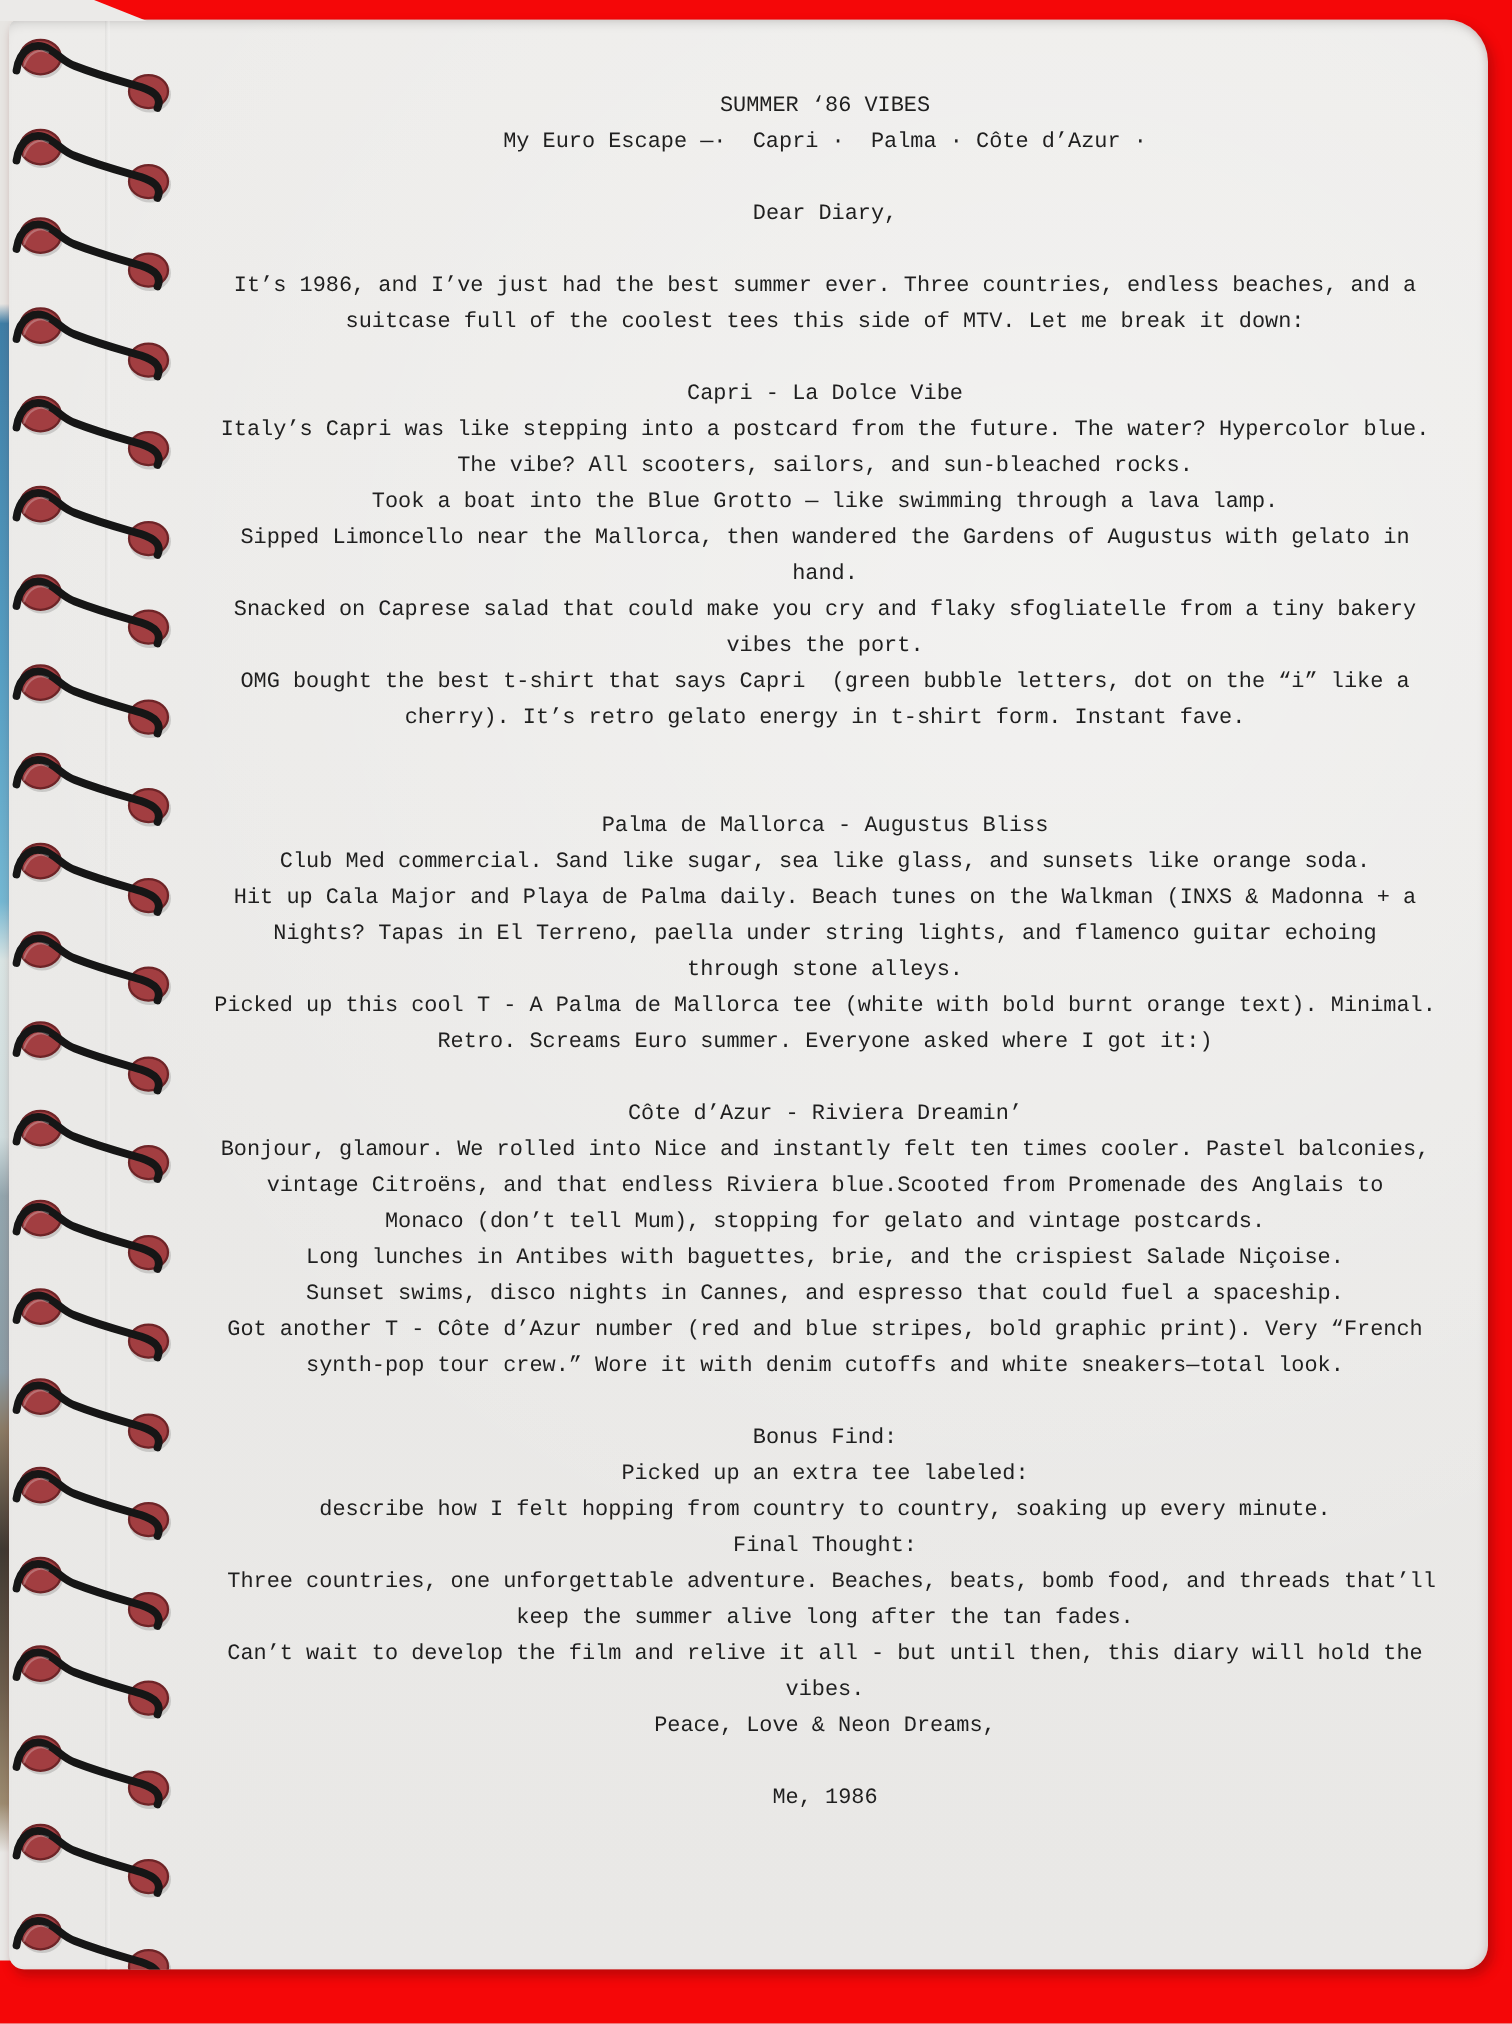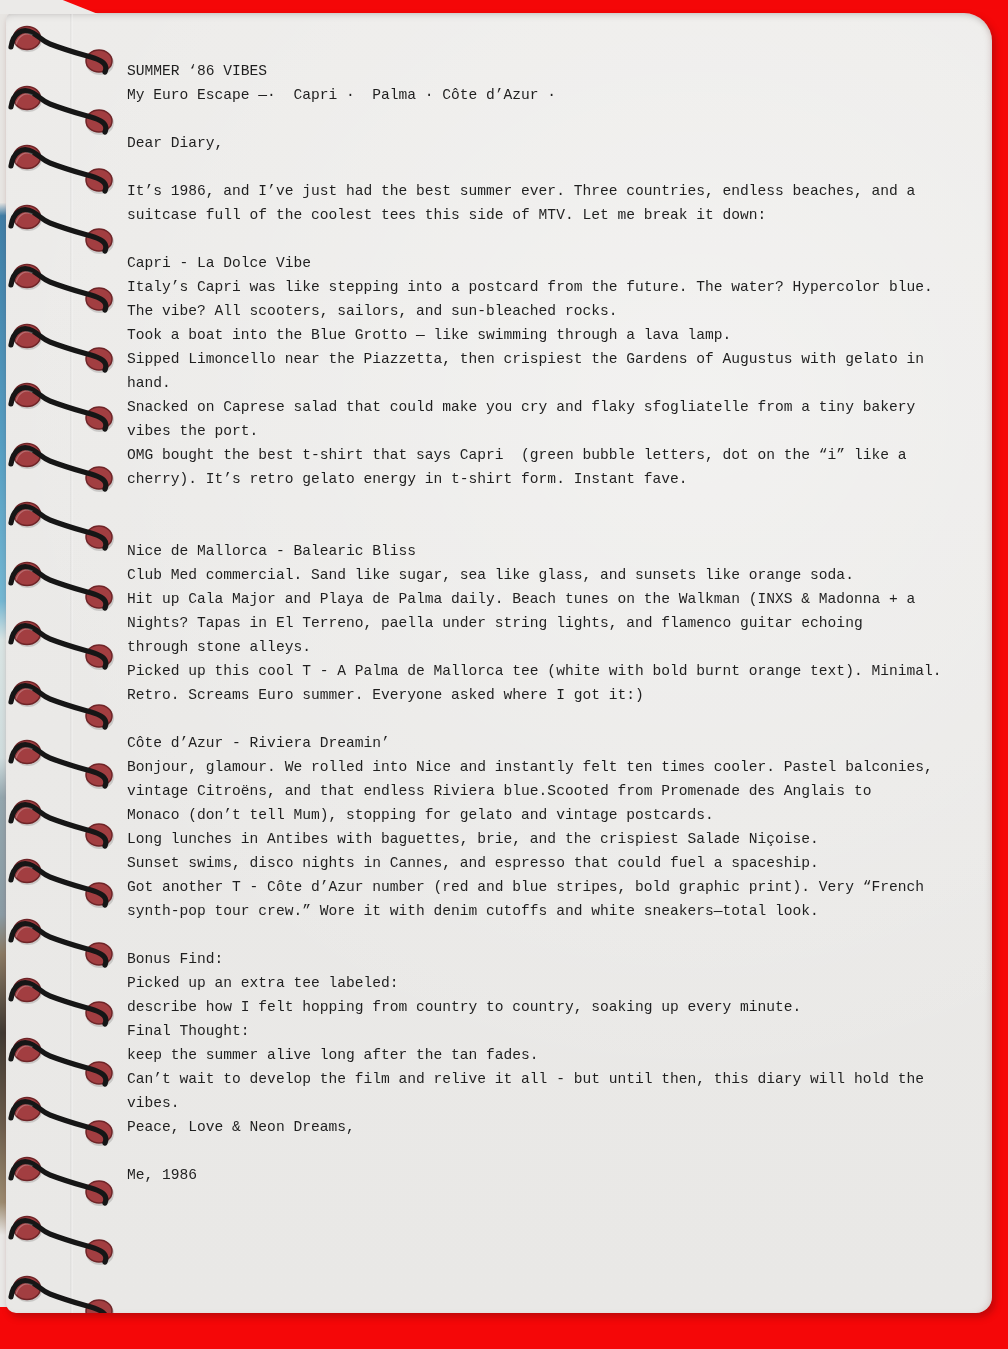--- a/index.html
+++ b/index.html
@@ -2,21 +2,21 @@
 <html><head>
 <meta charset="utf-8">
 <style>
   html,body{margin:0;padding:0;}
   body{
     width:1008px;height:1349px;
     position:relative;overflow:hidden;
     background:var(--cover-red,#f50708);
     font-family:"Liberation Mono","DejaVu Sans Mono",monospace;
   }
-  .scene{position:absolute;inset:0;}
+  .scene{position:absolute;inset:0;text-align:center;}
   
   .photo-strip{
     position:absolute;left:0;top:0;width:10px;height:1307px;z-index:1;
     background:linear-gradient(180deg,
       #e7e5e2 0%, #e7e5e2 15.5%,
       #3f7ea6 16.5%, #569ec2 34%, #74b7d2 46%,
       #d9e4e3 49%, #cfdcdd 58%,
       #93a6ae 61%, #8a9ba4 70%,
       #8a7a64 73%, #403a33 79%, #6b5d4c 86%, #9c8b70 92%,
       #e9e8e6 94.5%, #e9e8e6 100%);
@@ -245,49 +245,50 @@
         <div class="line"></div>
         <div class="line">Dear Diary,</div>
         <div class="line"></div>
         <div class="line">It’s 1986, and I’ve just had the best summer ever. Three countries, endless beaches, and a</div>
         <div class="line">suitcase full of the coolest tees this side of MTV. Let me break it down:</div>
         <div class="line"></div>
         <div class="line">Capri - La Dolce Vibe</div>
         <div class="line">Italy’s Capri was like stepping into a postcard from the future. The water? Hypercolor blue.</div>
         <div class="line">The vibe? All scooters, sailors, and sun-bleached rocks.</div>
         <div class="line">Took a boat into the Blue Grotto — like swimming through a lava lamp.</div>
-        <div class="line">Sipped Limoncello near the Piazzetta, then crispiest the Gardens of Augustus with gelato in</div>
+        <div class="line">Sipped Limoncello near the Mallorca, then wandered the Gardens of Augustus with gelato in</div>
         <div class="line">hand.</div>
         <div class="line">Snacked on Caprese salad that could make you cry and flaky sfogliatelle from a tiny bakery</div>
         <div class="line">vibes the port.</div>
         <div class="line">OMG bought the best t-shirt that says Capri  (green bubble letters, dot on the “i” like a</div>
         <div class="line">cherry). It’s retro gelato energy in t-shirt form. Instant fave.</div>
         <div class="line"></div>
         <div class="line"></div>
-        <div class="line">Nice de Mallorca - Balearic Bliss</div>
+        <div class="line">Palma de Mallorca - Augustus Bliss</div>
         <div class="line">Club Med commercial. Sand like sugar, sea like glass, and sunsets like orange soda.</div>
         <div class="line">Hit up Cala Major and Playa de Palma daily. Beach tunes on the Walkman (INXS &amp; Madonna + a</div>
         <div class="line">Nights? Tapas in El Terreno, paella under string lights, and flamenco guitar echoing</div>
         <div class="line">through stone alleys.</div>
         <div class="line">Picked up this cool T - A Palma de Mallorca tee (white with bold burnt orange text). Minimal.</div>
         <div class="line">Retro. Screams Euro summer. Everyone asked where I got it:)</div>
         <div class="line"></div>
         <div class="line">Côte d’Azur - Riviera Dreamin’</div>
         <div class="line">Bonjour, glamour. We rolled into Nice and instantly felt ten times cooler. Pastel balconies,</div>
         <div class="line">vintage Citroëns, and that endless Riviera blue.Scooted from Promenade des Anglais to</div>
         <div class="line">Monaco (don’t tell Mum), stopping for gelato and vintage postcards.</div>
         <div class="line">Long lunches in Antibes with baguettes, brie, and the crispiest Salade Niçoise.</div>
         <div class="line">Sunset swims, disco nights in Cannes, and espresso that could fuel a spaceship.</div>
         <div class="line">Got another T - Côte d’Azur number (red and blue stripes, bold graphic print). Very “French</div>
         <div class="line">synth-pop tour crew.” Wore it with denim cutoffs and white sneakers—total look.</div>
         <div class="line"></div>
         <div class="line">Bonus Find:</div>
         <div class="line">Picked up an extra tee labeled:</div>
         <div class="line">describe how I felt hopping from country to country, soaking up every minute.</div>
         <div class="line">Final Thought:</div>
+        <div class="line"> Three countries, one unforgettable adventure. Beaches, beats, bomb food, and threads that’ll</div>
         <div class="line">keep the summer alive long after the tan fades.</div>
         <div class="line">Can’t wait to develop the film and relive it all - but until then, this diary will hold the</div>
         <div class="line">vibes.</div>
         <div class="line">Peace, Love &amp; Neon Dreams,</div>
         <div class="line"></div>
         <div class="line">Me, 1986</div>
       </div>
   </div>
   <div class="corner-fold"></div>
 </div>

